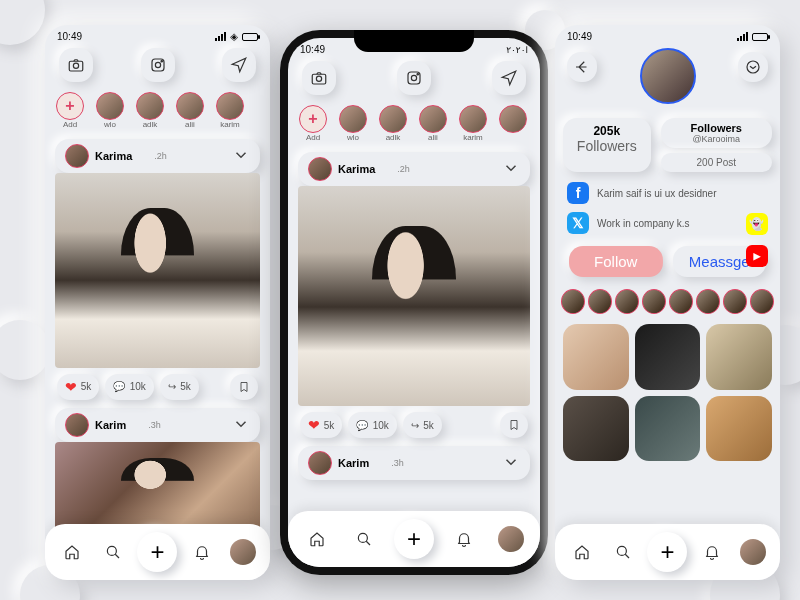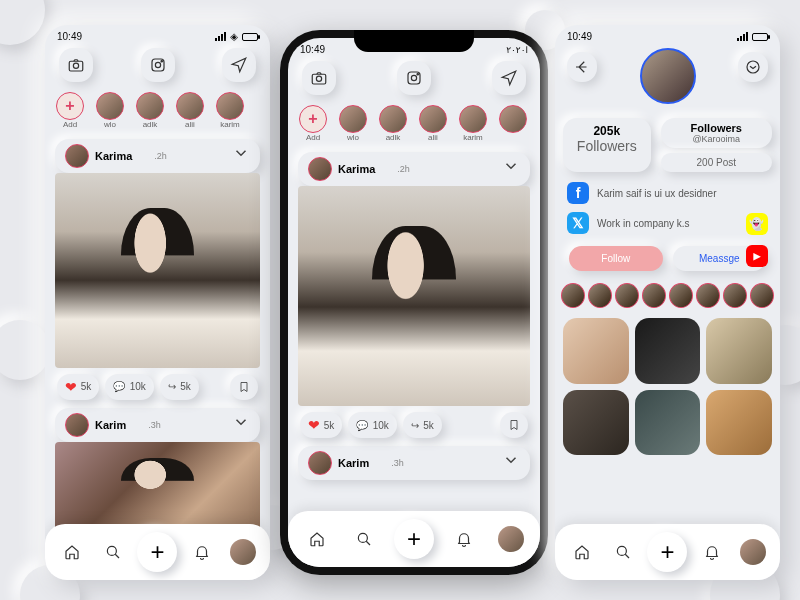--- a/index.html
+++ b/index.html
@@ -56,21 +56,21 @@
   .top-icons .neu { width:34px;height:34px; display:flex;align-items:center;justify-content:center;}
   .ic { width:18px;height:18px; stroke:#333; fill:none; stroke-width:1.6;}
 
   .stories { display:flex; gap:6px; padding:4px 8px 2px; }
   .story { display:flex; flex-direction:column; align-items:center; width:34px; font-size:8px; color:#666;}
   .story .av { width:28px;height:28px; border-radius:50%; border:1.5px solid #d46; background:linear-gradient(135deg,#b98,#654); position:relative;}
   .story.add .av::after{content:"+"; position:absolute; inset:0; display:flex;align-items:center;justify-content:center; font-size:16px; color:#d46; font-weight:700;}
   .story.add .av{ background:#f3e5e0; }
 
   .post { margin:8px 10px 0;}
-  .post-head { display:flex; align-items:flex-start; justify-content:space-between; padding:5px 10px;}
+  .post-head { display:flex; align-items:flex-end; justify-content:space-between; padding:5px 10px;}
   .post-head .l { display:flex; align-items:center; gap:6px;}
   .post-head .av { width:24px;height:24px;border-radius:50%; border:1.5px solid #d46; background:linear-gradient(135deg,#976,#543);}
   .post-head .nm { font-size:11px; font-weight:600;}
   .post-head .tm { font-size:9px; color:#888; margin-left:16px;}
   .chev svg{ width:18px;height:18px; stroke:#444; fill:none; stroke-width:2;}
   .post-img { width:100%; aspect-ratio: 1/0.95; border-radius:4px; background:linear-gradient(180deg,#d7d3cd 0%, #bdb3a7 30%, #3c332c 55%, #efe9e0 75%, #cfc6bb 100%); position:relative;}
   .post-img::after{content:""; position:absolute; left:32%; top:18%; width:36%; height:60%; background: radial-gradient(ellipse at 40% 30%, #e8d5c4 0 25%, transparent 26%), linear-gradient(180deg,#1b1714 40%, transparent 41%); border-radius:40% 40% 20% 20%; filter:blur(.3px);}
   .post-actions { display:flex; gap:6px; padding:6px 2px 0; align-items:center;}
   .post-actions .neu { height:26px; padding:0 8px; display:flex; align-items:center; gap:4px; font-size:10px; color:#555;}
   .heart{ color:#e33; font-size:14px;}
@@ -95,21 +95,21 @@
   .center-col .neu{ padding:4px;}
   .center-col .nm{font-size:11px;font-weight:600;}
   .center-col .hn{font-size:9px;color:#666;}
   .bio-row{ display:flex; align-items:center; gap:8px; padding:4px 12px; font-size:10px; color:#555;}
   .social-ic{ width:22px;height:22px;border-radius:6px;display:flex;align-items:center;justify-content:center;font-weight:700;font-size:14px;color:#fff;}
   .fb{background:#1877f2;} .tw{background:#1da1f2;} .sc{background:#fffc00;color:#fffc00;} .yt{background:#ff0000;}
   .sc::after{content:"👻"; font-size:12px;}
   .yt::after{content:"▶"; font-size:9px; color:#fff;}
   .bio-right-col{position:absolute; right:12px; top:188px; display:flex; flex-direction:column; gap:10px;}
   .cta-row{ display:flex; gap:10px; padding:8px 14px;}
-  .cta-row .neu{ flex:1; text-align:center; padding:7px 0; font-size:10px;}
+  .cta-row .neu{ flex:1; text-align:center; padding:7px 0; font-size:15px;}
   .follow{ background:#f2a7a9; color:#fff;}
   .message{ color:#2a5bf0;}
   .highlights{ display:flex; gap:3px; padding:4px 6px; overflow:hidden;}
   .highlights .av{width:25px;height:25px;border-radius:50%;border:1.5px solid #d46;background:linear-gradient(135deg,#987,#321);}
   .grid{ display:grid; grid-template-columns:repeat(3,1fr); gap:6px; padding:6px 8px;}
   .grid .cell{ aspect-ratio:1/1; border-radius:14px; }
   .g1{background:linear-gradient(135deg,#e4c9b0,#b9906f);}
   .g2{background:linear-gradient(135deg,#1a1a1a,#444);}
   .g3{background:linear-gradient(135deg,#d8c8a8,#8a7b5a);}
   .g4{background:linear-gradient(135deg,#5a5048,#2c2620);}

